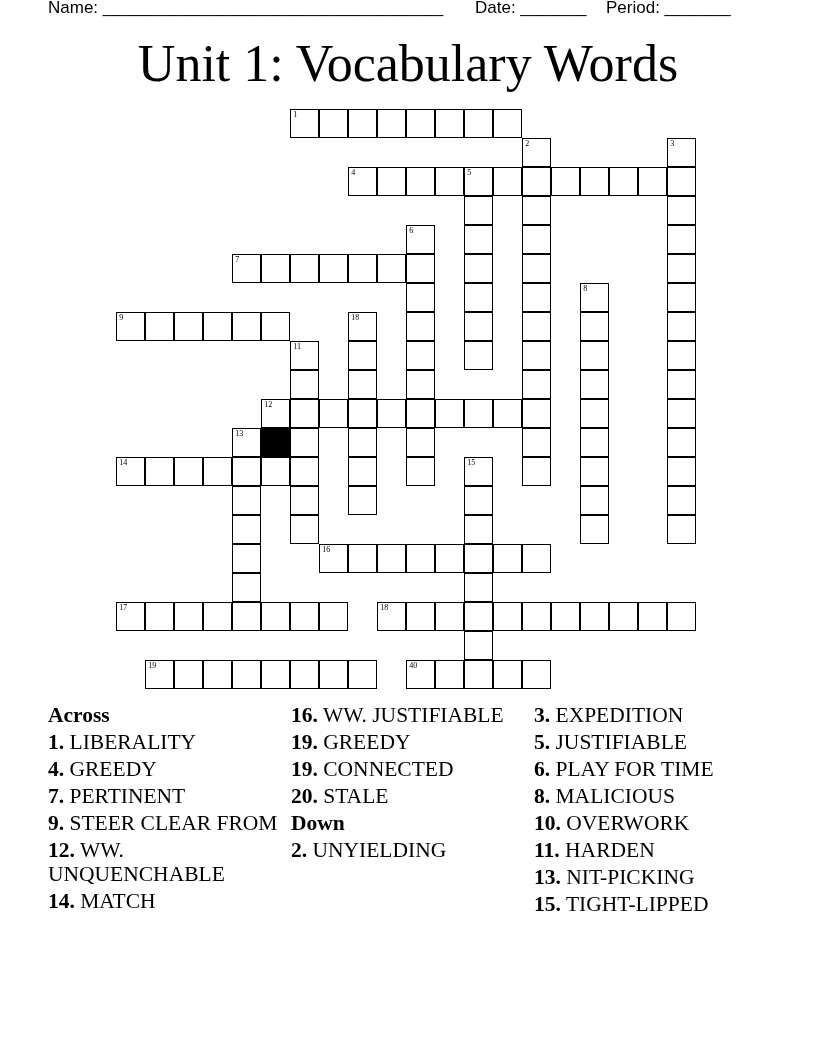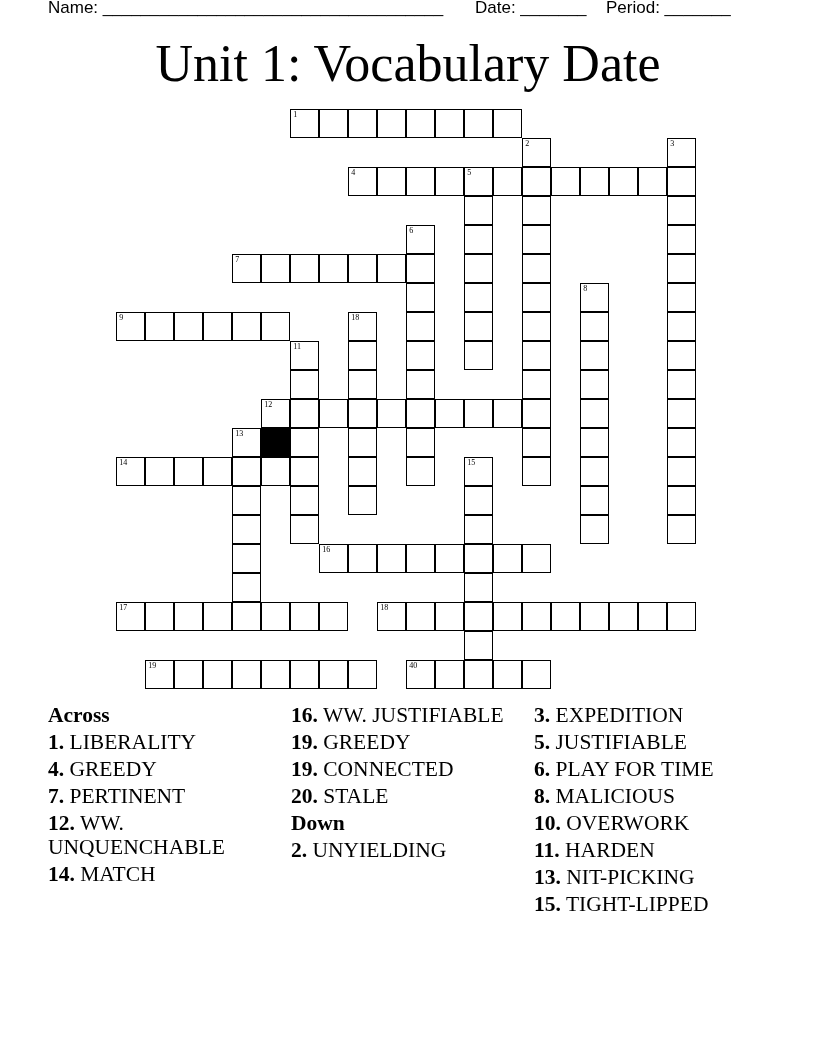--- a/index.html
+++ b/index.html
@@ -15,21 +15,21 @@
   .clue b { font-weight:bold; }
   .sec { font-weight:bold; margin-bottom:3px; }
 </style>
 </head>
 <body>
 
 <div class="hdr" style="left:48px;">Name: ____________________________________</div>
 <div class="hdr" style="left:475px;">Date: _______</div>
 <div class="hdr" style="left:606px;">Period: _______</div>
 
-<div class="title">Unit 1: Vocabulary Date</div>
+<div class="title">Unit 1: Vocabulary Words</div>
 
 <div id="grid">
     <div class="cell" style="left: 174px; top: 0px;">
       <span class="num">1</span>
     </div>
     <div class="cell" style="left: 203px; top: 0px;"></div>
     <div class="cell" style="left: 232px; top: 0px;"></div>
     <div class="cell" style="left: 261px; top: 0px;"></div>
     <div class="cell" style="left: 290px; top: 0px;"></div>
     <div class="cell" style="left: 319px; top: 0px;"></div>
@@ -222,20 +222,21 @@
     <div class="cell" style="left: 377px; top: 551px;"></div>
     <div class="cell" style="left: 406px; top: 551px;"></div>
     <div class="cell black" style="left: 145px; top: 319px;"></div>
   </div>
 
 <div class="clues" id="col1" style="left:48px; width:235px;">
   <div class="sec">Across</div>
   <div class="clue"><b>1.</b> <span>LIBERALITY</span></div>
   <div class="clue"><b>4.</b> <span>GREEDY</span></div>
   <div class="clue"><b>7.</b> <span>PERTINENT</span></div>
+  <div class="clue"><b>9.</b> <span>STEER CLEAR FROM</span></div>
   <div class="clue"><b>12.</b> <span>WW. UNQUENCHABLE</span></div>
   <div class="clue"><b>14.</b> <span>MATCH</span></div>
 </div>
 
 <div class="clues" style="left:291px; width:235px;">
   <div class="clue"><b>16.</b> <span>WW. JUSTIFIABLE</span></div>
   <div class="clue"><b>19.</b> <span>GREEDY</span></div>
   <div class="clue"><b>19.</b> <span>CONNECTED</span></div>
   <div class="clue"><b>20.</b> <span>STALE</span></div>
   <div class="sec">Down</div>

